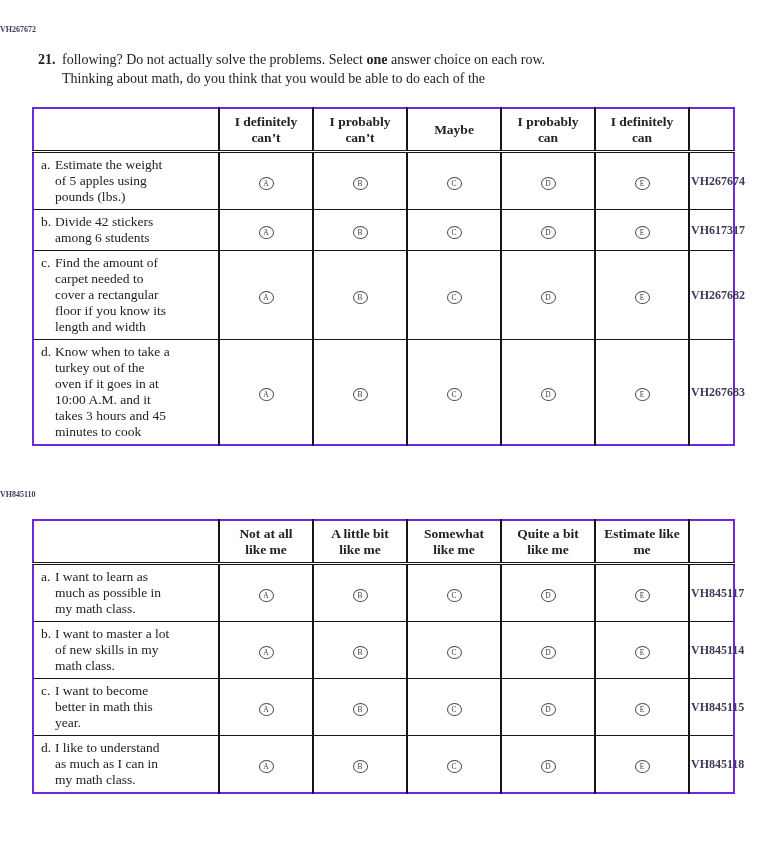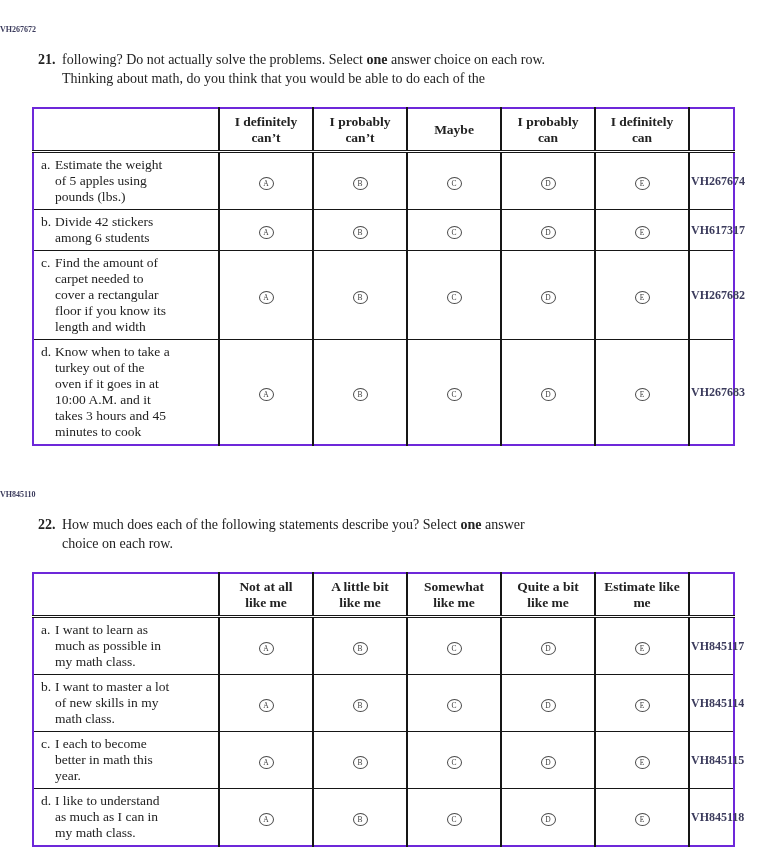--- a/index.html
+++ b/index.html
@@ -206,27 +206,20 @@
         <td class="bubble-cell"><span class="bubble">C</span></td>
         <td class="bubble-cell"><span class="bubble">D</span></td>
         <td class="bubble-cell"><span class="bubble">E</span></td>
         <td class="code-cell">VH267683</td>
       </tr>
     </tbody>
   </table>
 
   <div class="top-code second">VH845110</div>
 
-  <div class="question">
-    <div class="qnum">22.</div>
-    <div class="qtext">
-      <div><span>How much does each of the following statements describe you? Select </span><b>one</b><span> answer</span></div>
-      <div><span>choice on each row.</span><b></b><span></span></div>
-    </div>
-  </div>
 
   <table class="qtable">
     <colgroup>
       <col class="c-stem">
         <col class="c-opt">
         <col class="c-opt">
         <col class="c-opt">
         <col class="c-opt">
         <col class="c-opt">
         <col class="c-code">
@@ -277,21 +270,21 @@
         <td class="bubble-cell"><span class="bubble">B</span></td>
         <td class="bubble-cell"><span class="bubble">C</span></td>
         <td class="bubble-cell"><span class="bubble">D</span></td>
         <td class="bubble-cell"><span class="bubble">E</span></td>
         <td class="code-cell">VH845114</td>
       </tr>
       <tr>
         <td class="stem">
           <div class="stem-inner">
               <span class="stem-letter">c.</span>
-              <span class="stem-text">I each to become
+              <span class="stem-text">I want to become
 better in math this
 year.</span>
             </div>
         </td>
         <td class="bubble-cell"><span class="bubble">A</span></td>
         <td class="bubble-cell"><span class="bubble">B</span></td>
         <td class="bubble-cell"><span class="bubble">C</span></td>
         <td class="bubble-cell"><span class="bubble">D</span></td>
         <td class="bubble-cell"><span class="bubble">E</span></td>
         <td class="code-cell">VH845115</td>

